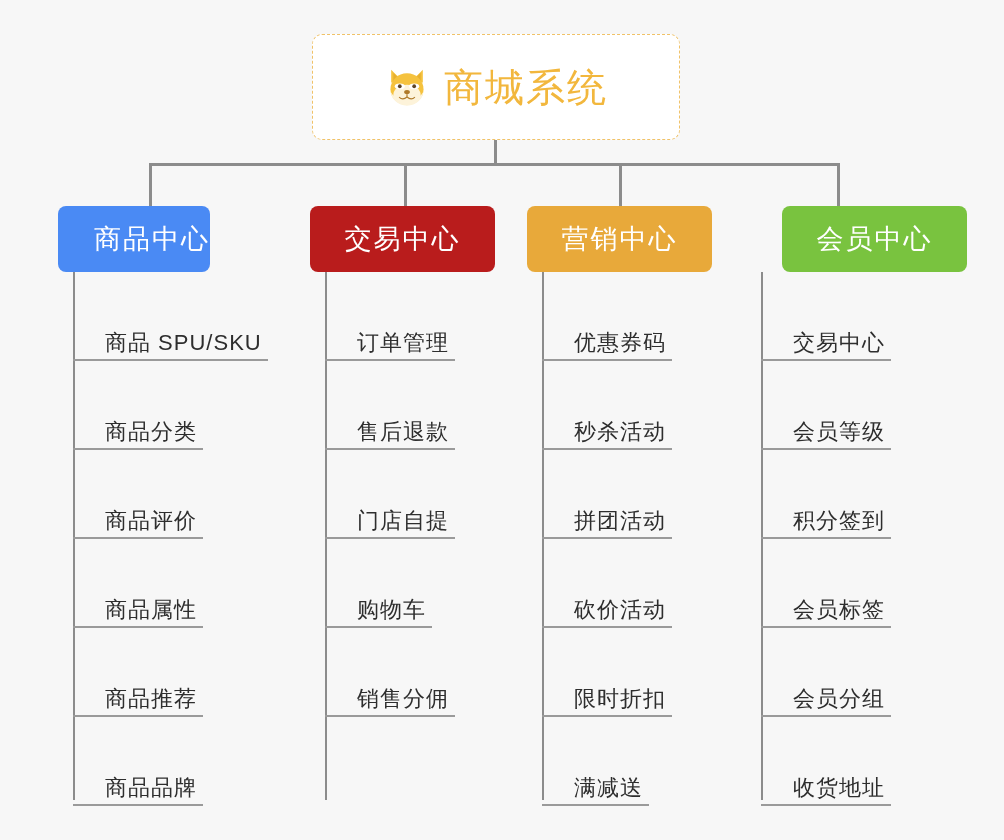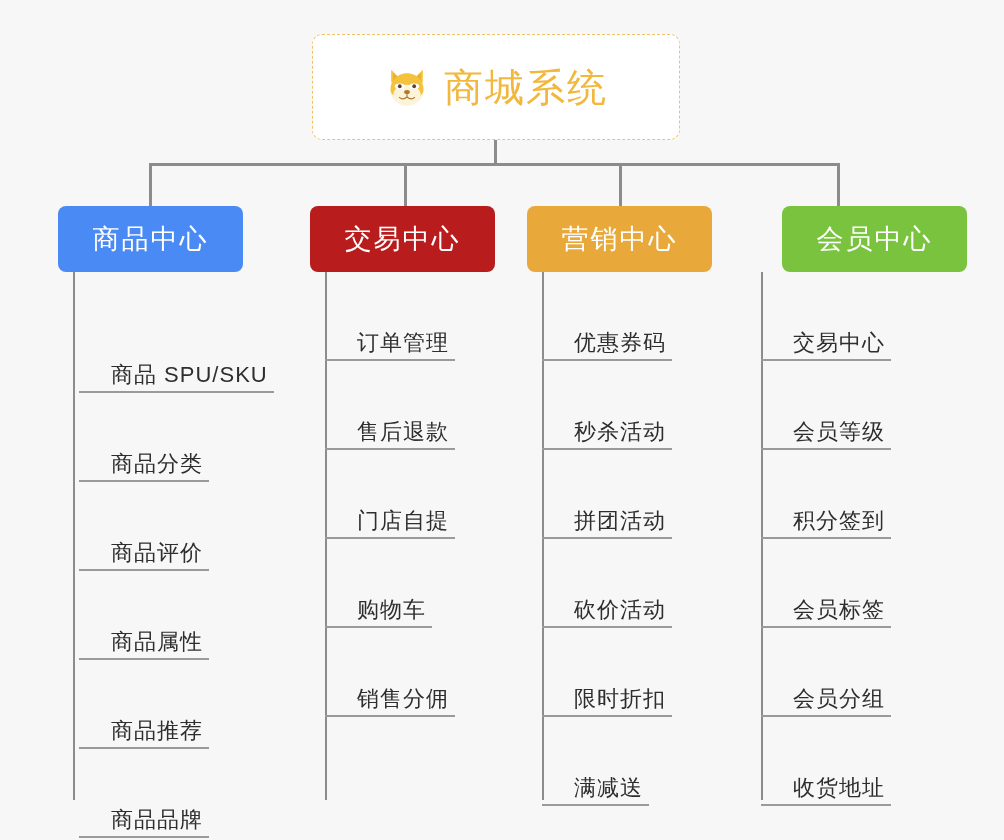--- a/index.html
+++ b/index.html
@@ -83,21 +83,21 @@
     height: 66px;
     border-radius: 8px;
     display: flex;
     align-items: center;
     justify-content: center;
     color: #ffffff;
     font-size: 27px;
     letter-spacing: 2px;
     white-space: nowrap;
   }
-  .col-1 .cat-header { width: 185px; }
+  .col-1 .cat-header { width: 152px; justify-content: flex-end; }
   .col-2 .cat-header { width: 185px; }
   .col-3 .cat-header { width: 185px; }
   .col-4 .cat-header { width: 185px; }
 
   
   .spine {
     position: absolute;
     top: 272px;
     width: 2px;
     background: #8c8c8c;
@@ -108,21 +108,21 @@
   .spine-4 { left: 761px; height: 528px; }
 
   .leaf-list {
     position: absolute;
     top: 272px;
     width: 216px;
     margin: 0;
     padding: 0;
     list-style: none;
   }
-  .leaf-1 { left: 79px; margin-top: 32px; }
+  .leaf-1 { left: 73px; }
   .leaf-2 { left: 325px; }
   .leaf-3 { left: 542px; }
   .leaf-4 { left: 761px; }
 
   .leaf-item {
     height: 89px;
     box-sizing: border-box;
     display: flex;
     align-items: flex-end;
     position: relative;

